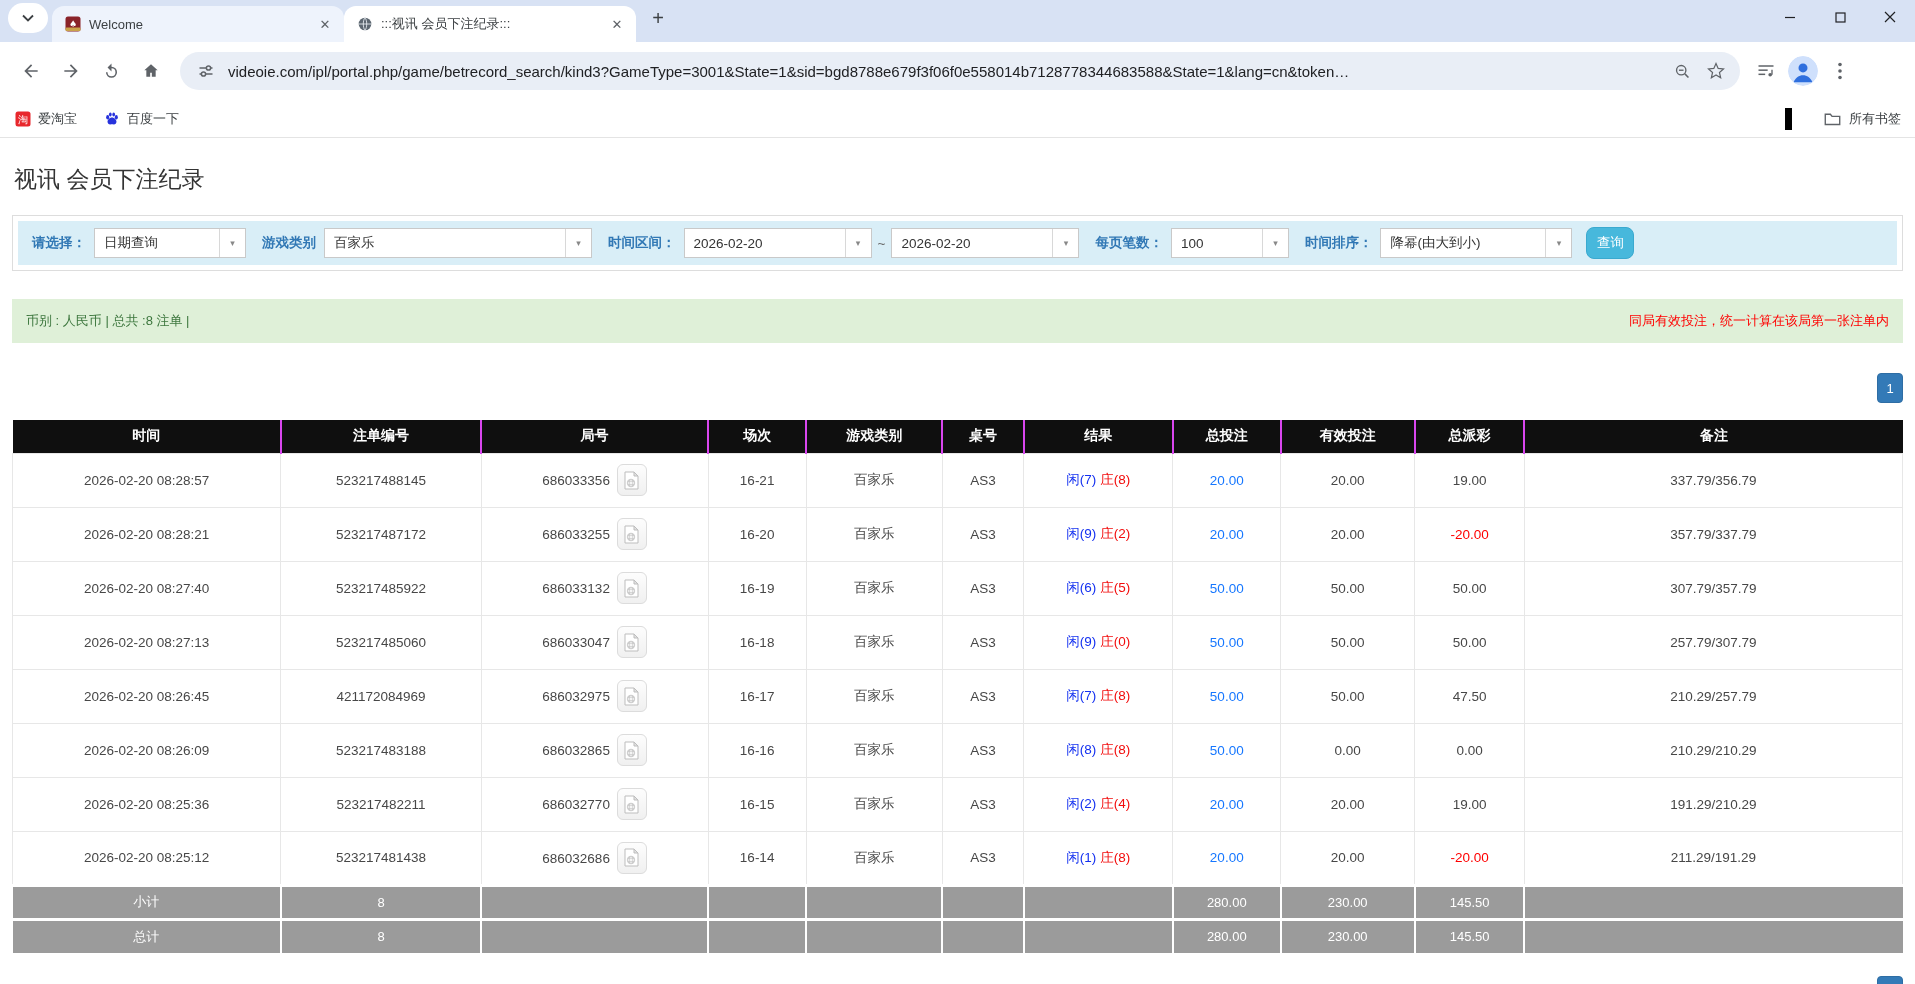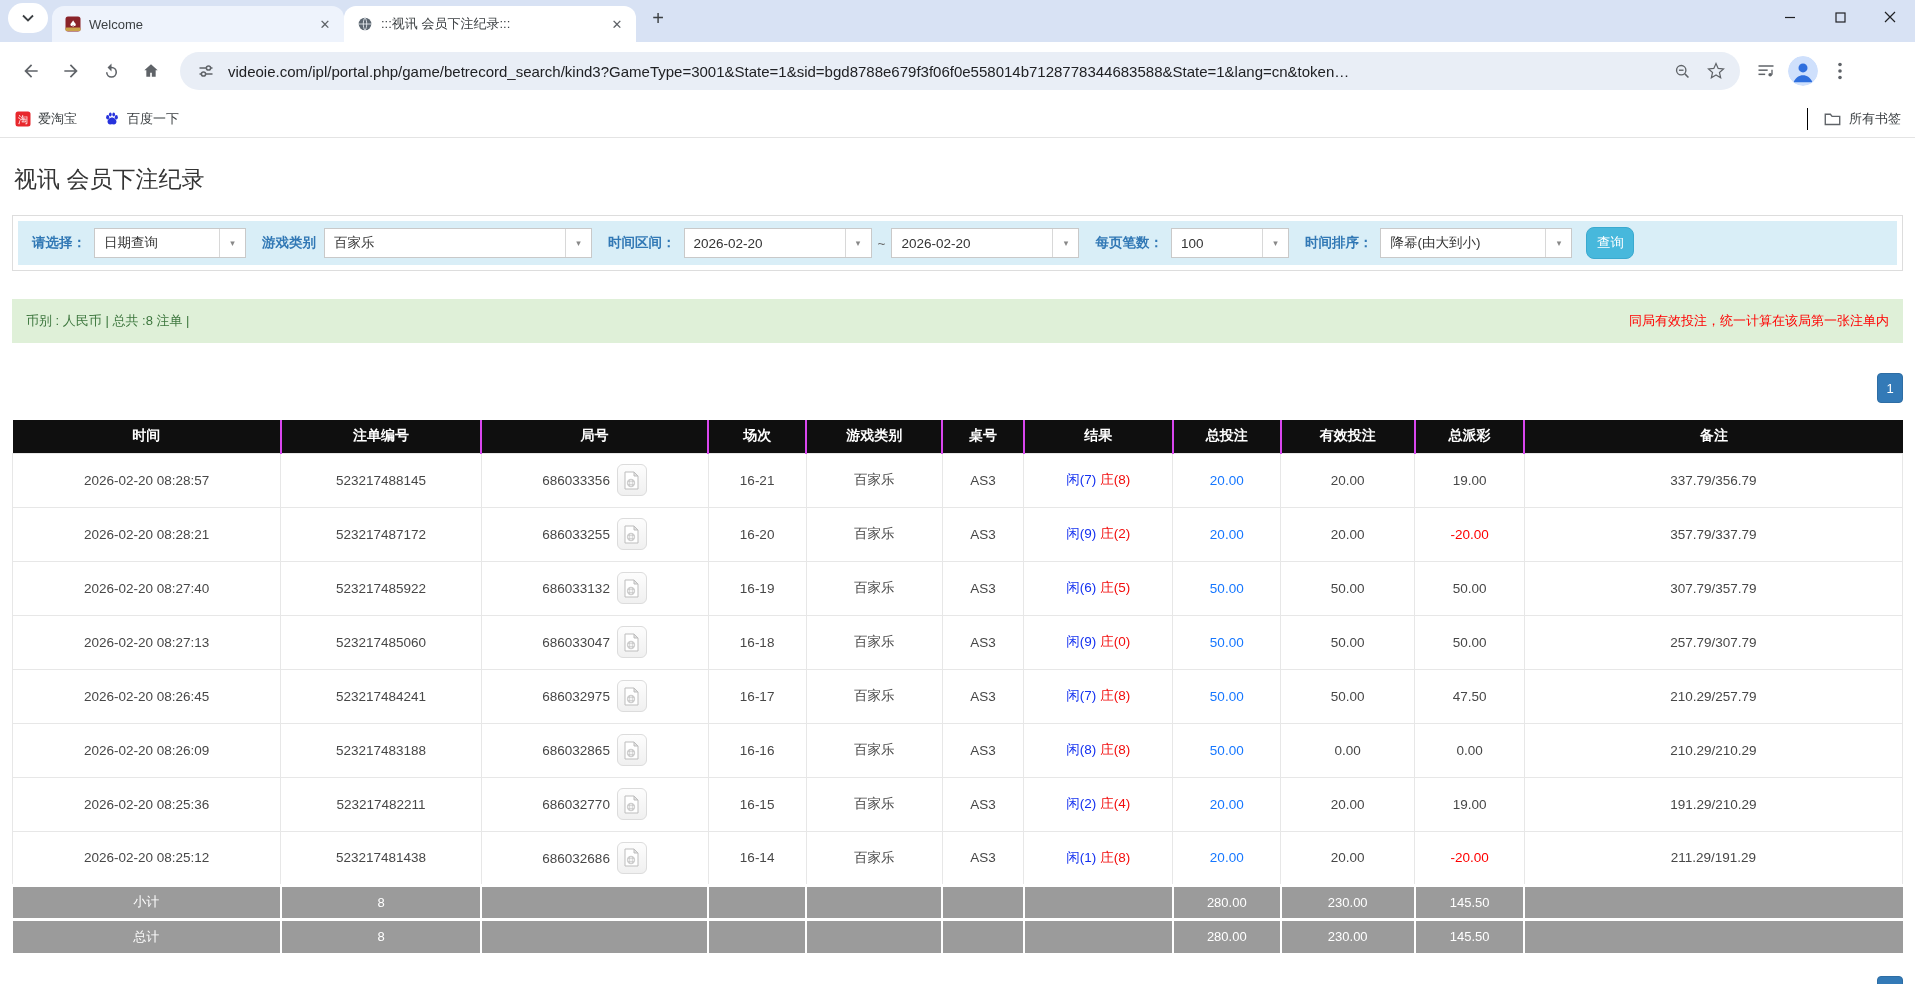--- a/index.html
+++ b/index.html
@@ -38,21 +38,21 @@
   .omnibox .url{flex:1; font-size:15px; color:#202124; white-space:nowrap; overflow:hidden;}
   .omni-icon{width:24px; height:24px; display:flex; align-items:center; justify-content:center;}
   .toolbar-right{display:flex; align-items:center; gap:10px; margin-left:8px;}
   .avatar{width:30px; height:30px; border-radius:50%; overflow:hidden;}
 
   
   .bookmarks{height:38px; background:#fff; border-bottom:1px solid #e4e4e4; display:flex; align-items:center;
     padding:0 14px; gap:26px; flex-shrink:0; font-size:13px; color:#3c4043;}
   .bm{display:flex; align-items:center; gap:7px;}
   .bm-icon{width:17px; height:17px; display:flex; align-items:center; justify-content:center;}
-  .bm-right{margin-left:auto; display:flex; align-items:center; gap:8px; border-left:1px solid #000000; padding-left:16px; height:22px;}
+  .bm-right{margin-left:auto; display:flex; align-items:center; gap:8px; border-left:7px solid #000000; padding-left:32px; height:22px;}
 
   
   .content{flex:1; background:#fff; padding:0 12px; position:relative; overflow:hidden;}
   .page-title{margin:26px 0 0 2px; font-size:23px; font-weight:400; color:#333;}
   .filter-panel{margin-top:20px; border:1px solid #ddd; padding:5px; background:#fff;}
   .filter-bar{background:var(--filter-bar-bg); height:44px; display:flex; align-items:center; padding:0 4px 0 14px;}
   .filter-groups{display:flex; align-items:center;}
   .f-group{display:flex; align-items:center;}
   .f-label{font-size:13.5px; font-weight:700; color:var(--label-blue); margin:0 8px 0 16px; white-space:nowrap;}
   .f-group:first-child .f-label{margin-left:0;}
@@ -447,21 +447,21 @@
     <td class="c-game">百家乐</td>
     <td class="c-table">AS3</td>
     <td><span class="player">闲(9)</span><span class="banker">庄(0)</span></td>
     <td><a class="bet-link">50.00</a></td>
     <td class="c-validbet">50.00</td>
     <td class="c-payout">50.00</td>
     <td class="c-remark">257.79/307.79</td>
   </tr>
           <tr>
     <td class="c-time">2026-02-20 08:26:45</td>
-    <td class="c-betno">523217484241</td>
+    <td class="c-betno">421172084969</td>
     <td>
       <span class="round-no">686032975</span><button class="video-btn">
                 <svg width="17" height="19" viewBox="0 0 17 19">
                   <path d="M2 1h9l4 4v13H2z" fill="#ffffff" stroke="#bdbdbd"></path>
                   <path d="M11 1l4 4h-4z" fill="#e2e2e2" stroke="#bdbdbd"></path>
                   <circle cx="8" cy="12" r="4.2" fill="#cdcdcd"></circle>
                   <circle cx="8" cy="12" r="1.1" fill="#ffffff"></circle>
                   <circle cx="8" cy="9.7" r="0.9" fill="#efefef"></circle>
                   <circle cx="10.3" cy="12" r="0.9" fill="#efefef"></circle>
                   <circle cx="8" cy="14.3" r="0.9" fill="#efefef"></circle>

